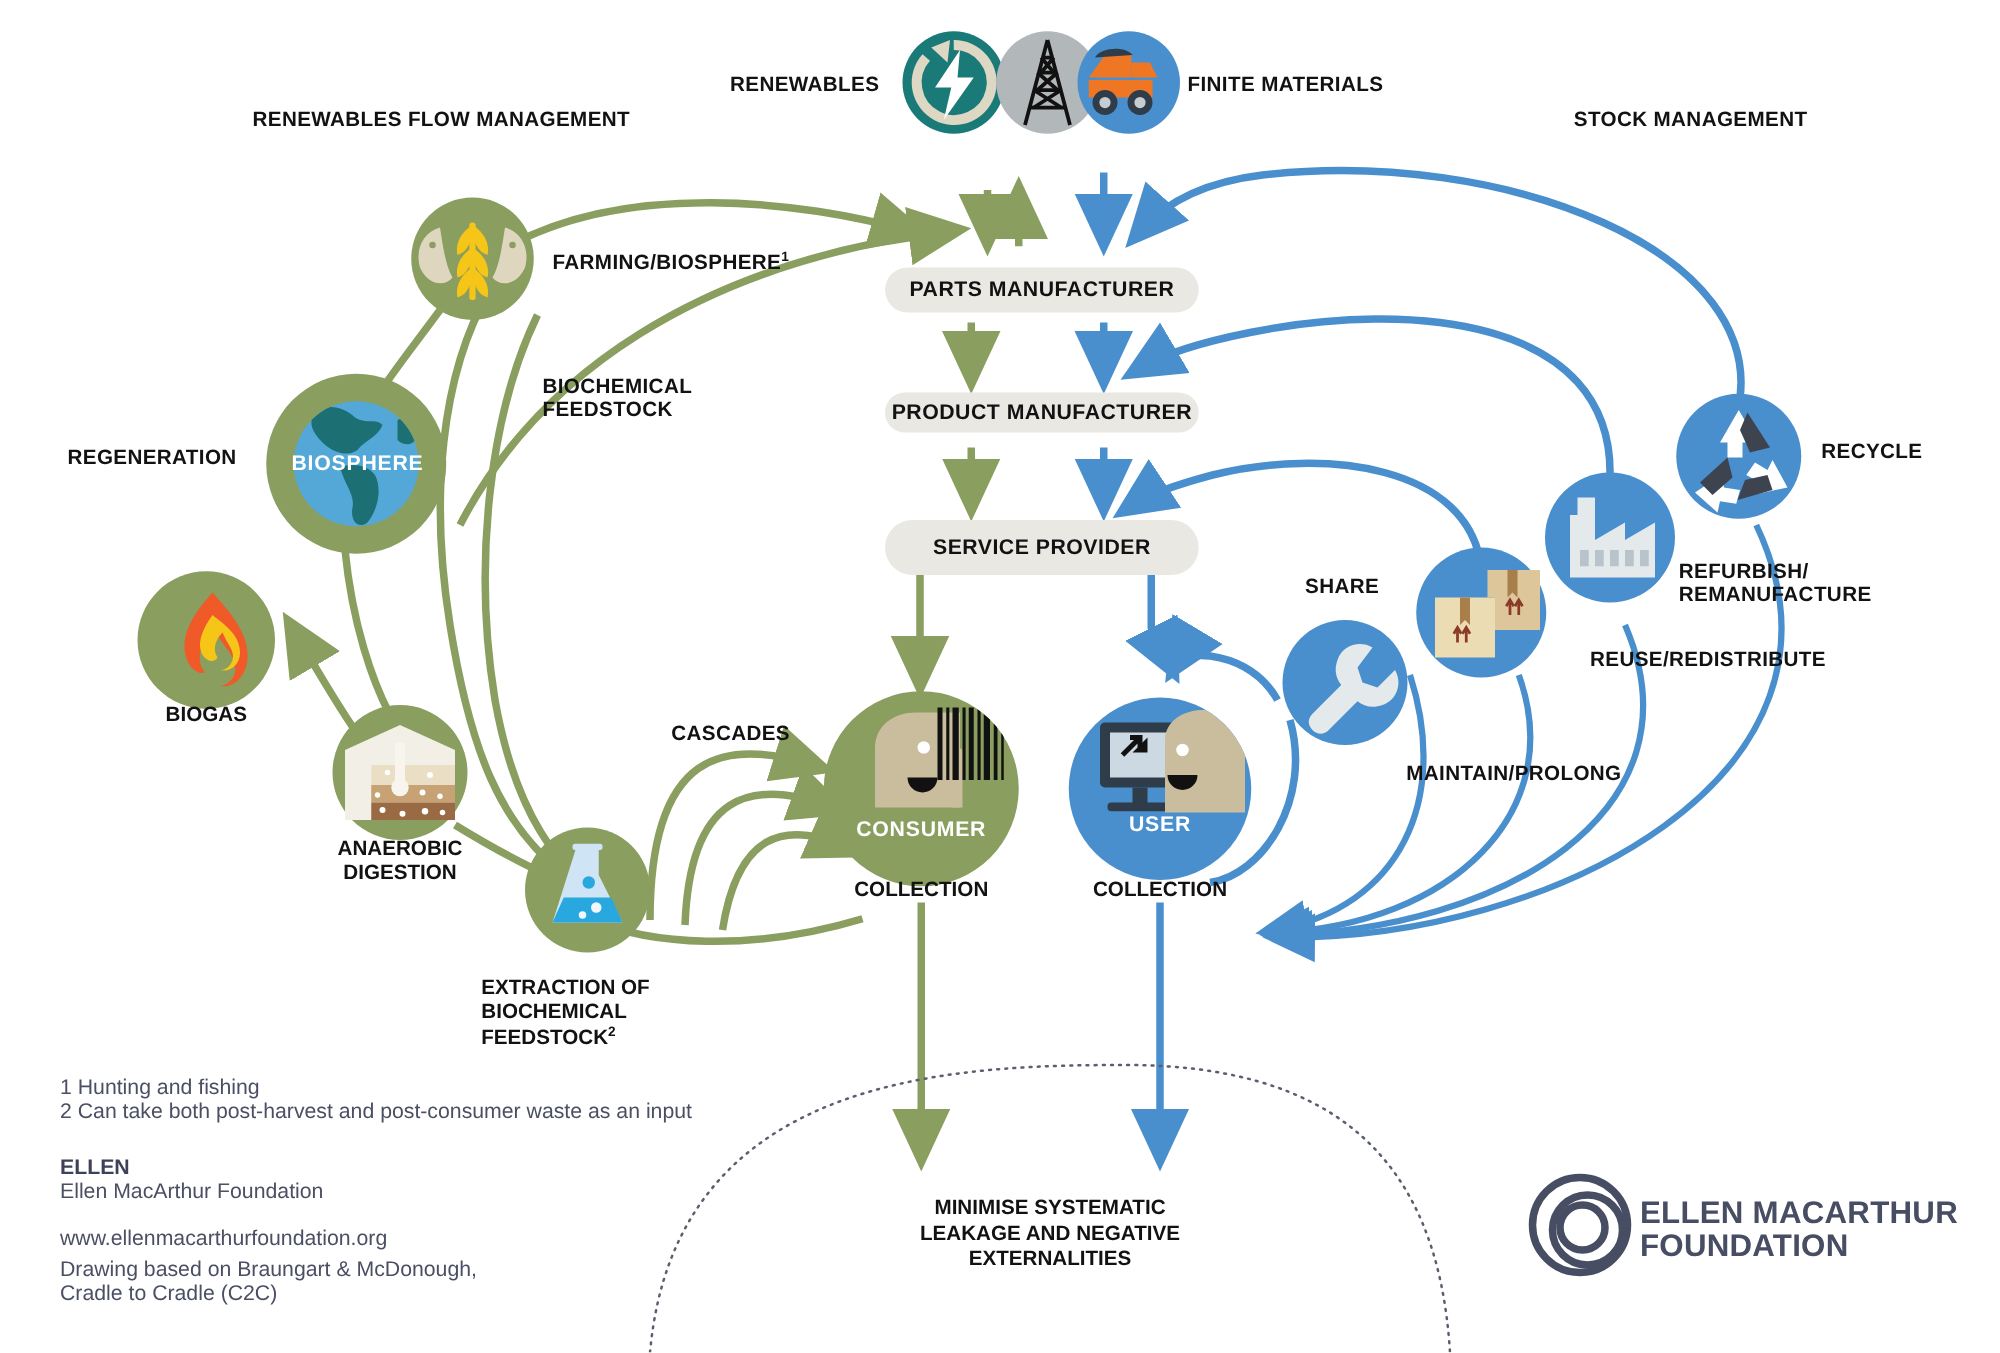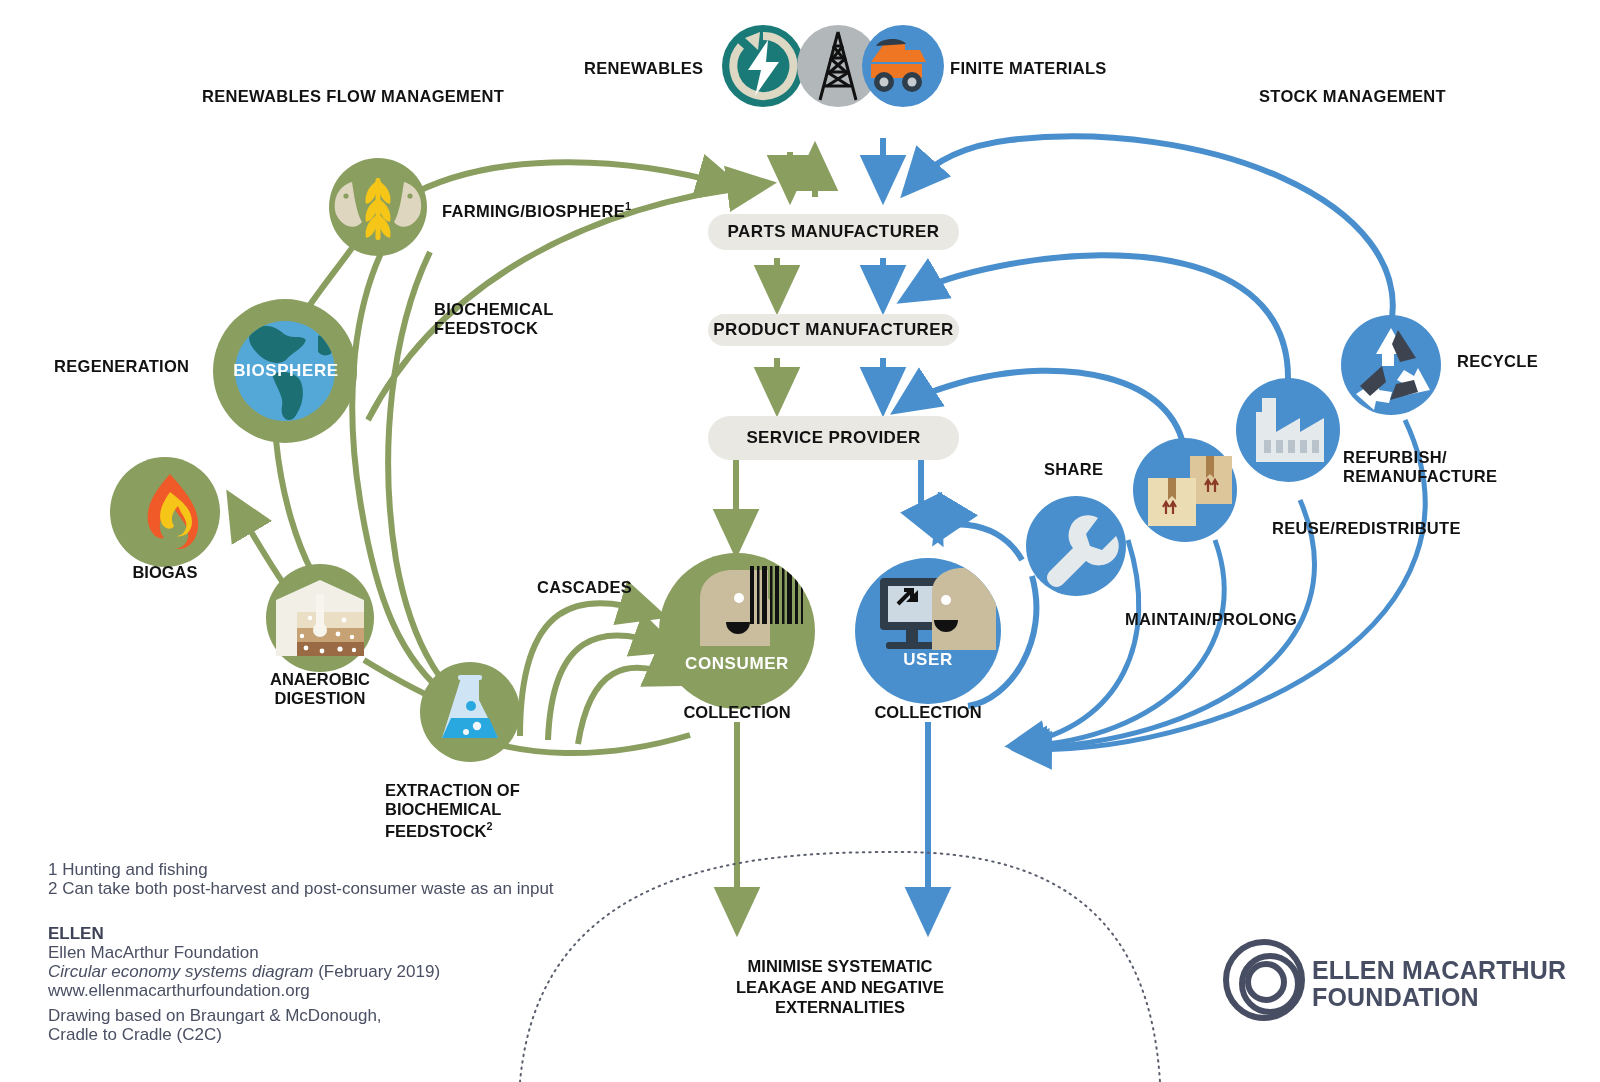--- a/index.html
+++ b/index.html
@@ -409,20 +409,19 @@
   <div class="lbl lbl-cap" style="left:1343px; top:448px;"><span>REFURBISH/</span><br><span>REMANUFACTURE</span></div>
   <div class="lbl lbl-cap" style="left:1457px; top:352px;">RECYCLE</div>
 
   <div class="bottom-note" style="left:690px; top:956px; width:300px;"><span>MINIMISE SYSTEMATIC</span><br><span>LEAKAGE AND NEGATIVE</span><br><span>EXTERNALITIES</span></div>
 
   <div class="foot" style="left:48px; top:858px;">1 Hunting and fishing</div>
   <div class="foot" style="left:48px; top:877px;">2 Can take both post-harvest and post-consumer waste as an input</div>
 
   <div class="foot" style="left:48px; top:922px;"><b>ELLEN</b></div>
   <div class="foot" style="left:48px; top:941px;">Ellen MacArthur Foundation</div>
-  <div class="foot" style="left:48px; top:960px;"><i>Circular economy systems diagram</i><span> (February 2019)</span></div>
   <div class="foot" style="left:48px; top:979px;">www.ellenmacarthurfoundation.org</div>
   <div class="foot" style="left:48px; top:1004px;">Drawing based on Braungart &amp; McDonough,</div>
   <div class="foot" style="left:48px; top:1023px;">Cradle to Cradle (C2C)</div>
 
   <div class="logo-text" style="left:1312px; top:957px;"><span>ELLEN MACARTHUR</span><br><span>FOUNDATION</span></div>
 
 </div>
 
 </body></html>

